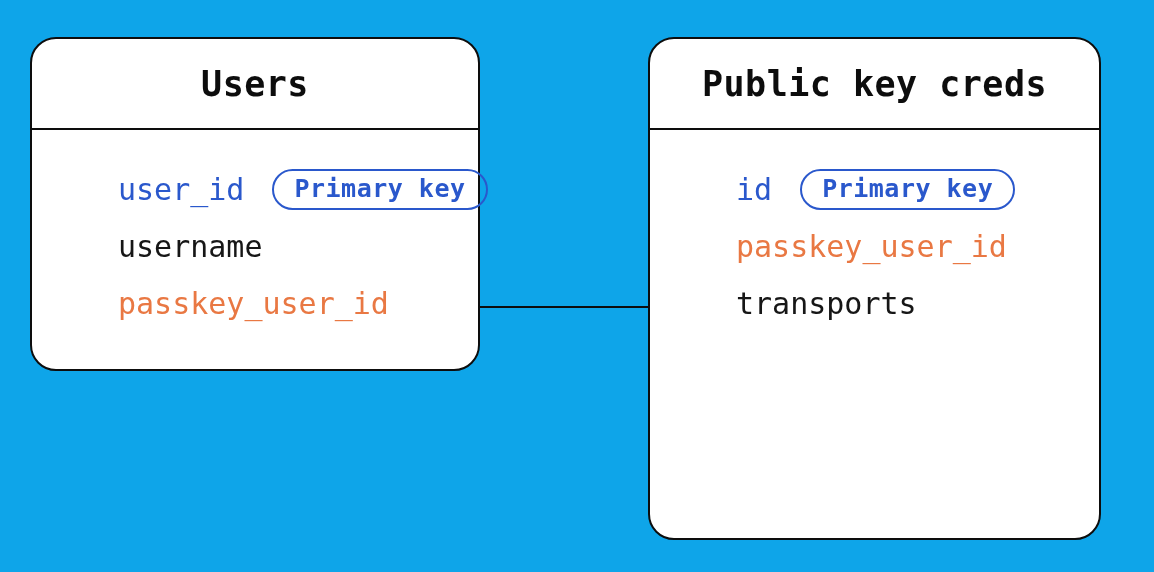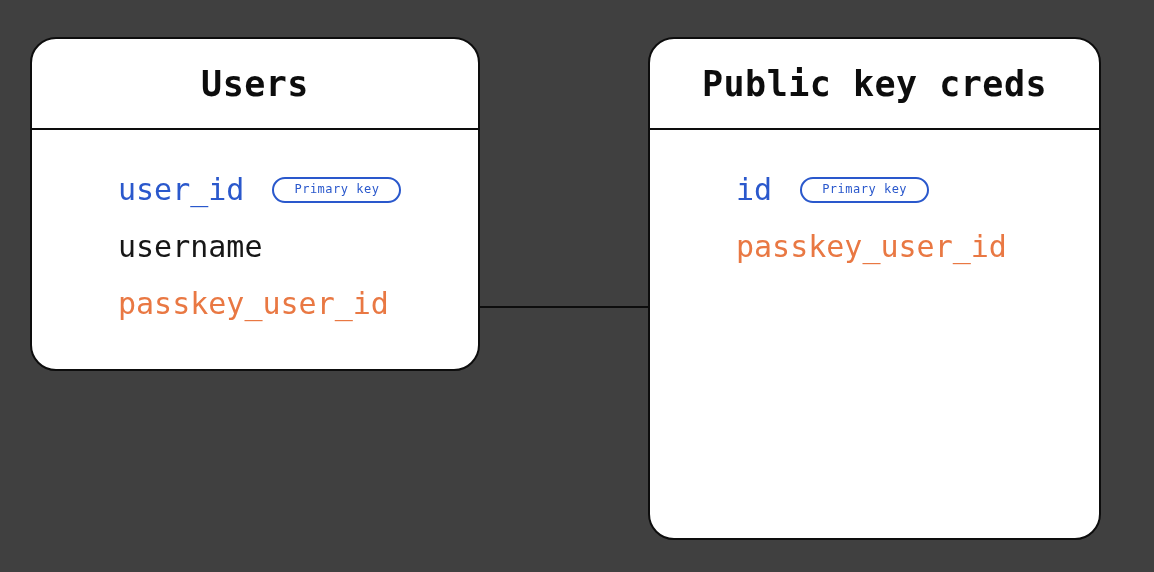--- a/index.html
+++ b/index.html
@@ -4,21 +4,21 @@
 <style>
   html, body {
     margin: 0;
     padding: 0;
     background: #ffffff;
   }
   .canvas {
     position: relative;
     width: 1154px;
     height: 572px;
-    background: #404040;
+    background: #0ea5e9;
     overflow: hidden;
     font-family: "DejaVu Sans Mono", "Liberation Mono", monospace;
   }
   .er-table {
     position: absolute;
     box-sizing: border-box;
     background: #ffffff;
     border: 2px solid #0d0d0d;
     border-radius: 26px;
   }
@@ -58,22 +58,22 @@
   }
   .f-default { color: #161616; }
   .f-blue    { color: var(--accent-blue, #2a58cc); }
   .f-orange  { color: var(--accent-orange, #e97843); text-align: right; }
   .pk-badge {
     margin-left: 28px;
     display: inline-block;
     border: 2px solid var(--accent-blue, #2a58cc);
     color: var(--accent-blue, #2a58cc);
     border-radius: 999px;
-    font-size: 12px;
-    font-weight: normal;
+    font-size: 25px;
+    font-weight: bold;
     letter-spacing: 0.5px;
     padding: 3px 20px 5px 20px;
     white-space: nowrap;
     text-align: right;
   }
   .relationship-line {
     position: absolute;
     left: 478px;
     top: 306px;
     width: 196px;
@@ -107,16 +107,19 @@
   <section class="er-table er-table--creds">
     <header class="t-title">Public key creds</header>
     <div class="t-body">
         <div class="field-row">
           <span class="f-blue">id</span>
           <span class="pk-badge">Primary key</span>
         </div>
         <div class="field-row">
           <span class="f-orange">passkey_user_id</span>
         </div>
+        <div class="field-row">
+          <span class="f-default">transports</span>
+        </div>
       </div>
   </section>
 
 </div>
 
 </body></html>

